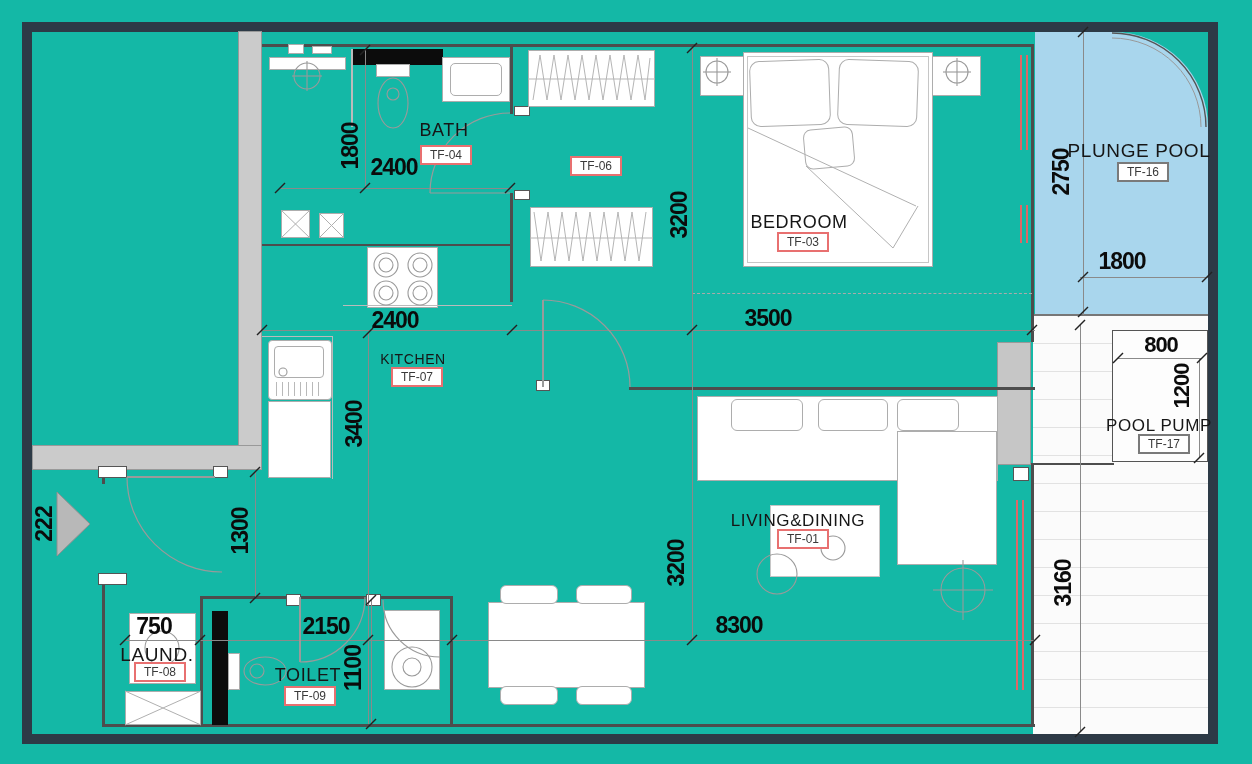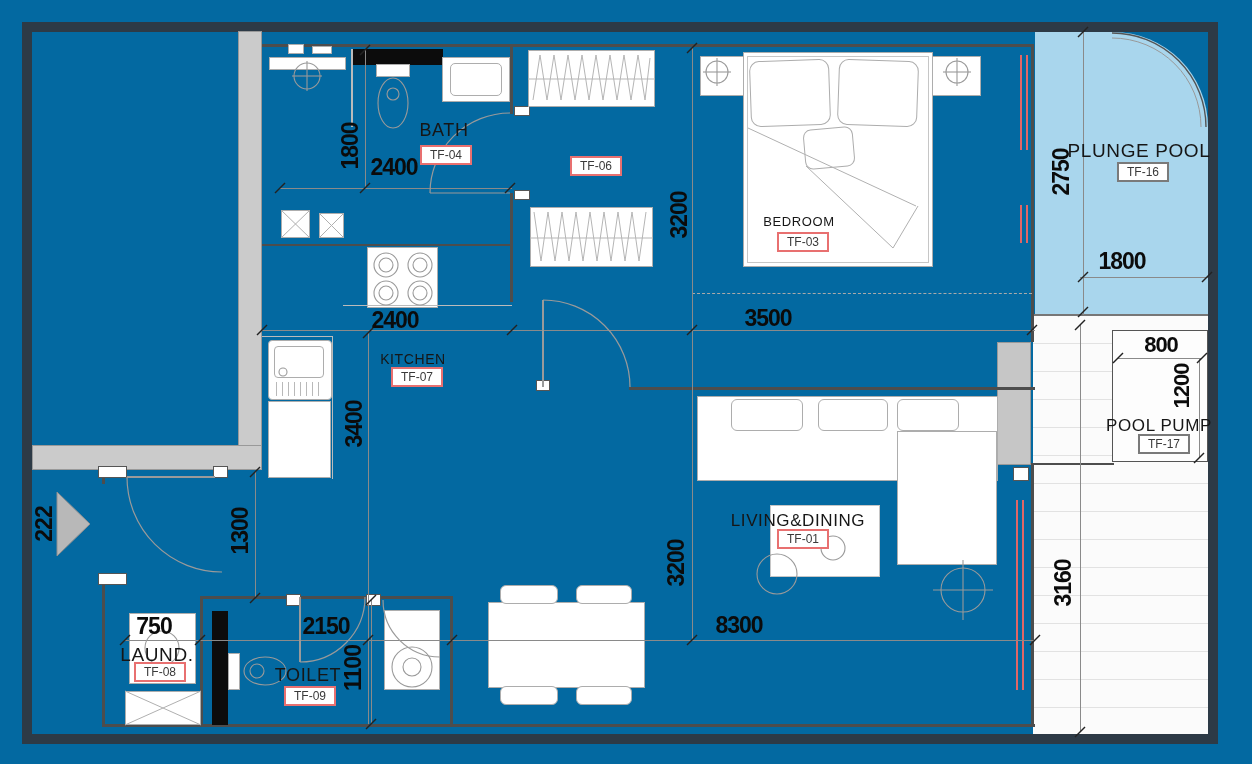--- a/index.html
+++ b/index.html
@@ -1,16 +1,16 @@
 <!DOCTYPE html>
 <html><head>
 <meta charset="utf-8">
 <style>
   html,body{margin:0;padding:0;background:#fff;}
-  #page{position:relative;width:1252px;height:764px;background:#0369a1;overflow:hidden;
+  #page{position:relative;width:1252px;height:764px;background:#14b8a6;overflow:hidden;
         font-family:"Liberation Sans",sans-serif;}
   .abs{position:absolute;}
   #frame{position:absolute;left:22px;top:22px;width:1196px;height:722px;
          border:10px solid #2d3a46;box-sizing:border-box;}
   .wall{position:absolute;background:#4d4d4d;}
   .gwall{position:absolute;background:#cbcbcb;border:1px solid #999;box-sizing:border-box;}
   .blackbar{position:absolute;background:#0c0c0c;}
   .fx{position:absolute;border:1px solid #adadad;background:#fff;box-sizing:border-box;}
   .fx.noline{border-color:#c6c6c6;}
   .lline{position:absolute;background:#bbb;}
@@ -259,21 +259,21 @@
         <line x1="360" y1="193" x2="370" y2="183"></line>
       <line x1="1113" y1="363" x2="1123" y2="353"></line>
         <line x1="1197" y1="363" x2="1207" y2="353"></line>
       <line x1="1194" y1="463" x2="1204" y2="453"></line>
       <line x1="366" y1="605" x2="376" y2="595"></line>
         <line x1="366" y1="729" x2="376" y2="719"></line>
     </g>
   </svg>
 
   <div class="rlabel" style="left:444px;top:130px;font-size:18px">BATH</div>
-  <div class="rlabel" style="left:799px;top:222px;font-size:13px">BEDROOM</div>
+  <div class="rlabel" style="left:799px;top:222px;font-size:18px">BEDROOM</div>
   <div class="rlabel" style="left:1139px;top:151px;font-size:19px">PLUNGE POOL</div>
   <div class="rlabel" style="left:413px;top:360px;font-size:14px">KITCHEN</div>
   <div class="rlabel" style="left:798px;top:521px">LIVING&amp;DINING</div>
   <div class="rlabel" style="left:1159px;top:426px">POOL PUMP</div>
   <div class="rlabel" style="left:157px;top:655px;font-size:19px">LAUND.</div>
   <div class="rlabel" style="left:308px;top:675px;font-size:18px">TOILET</div>
 
   <div class="tag" style="left:446px;top:155px">TF-04</div>
   <div class="tag" style="left:596px;top:166px">TF-06</div>
   <div class="tag" style="left:803px;top:242px">TF-03</div>

